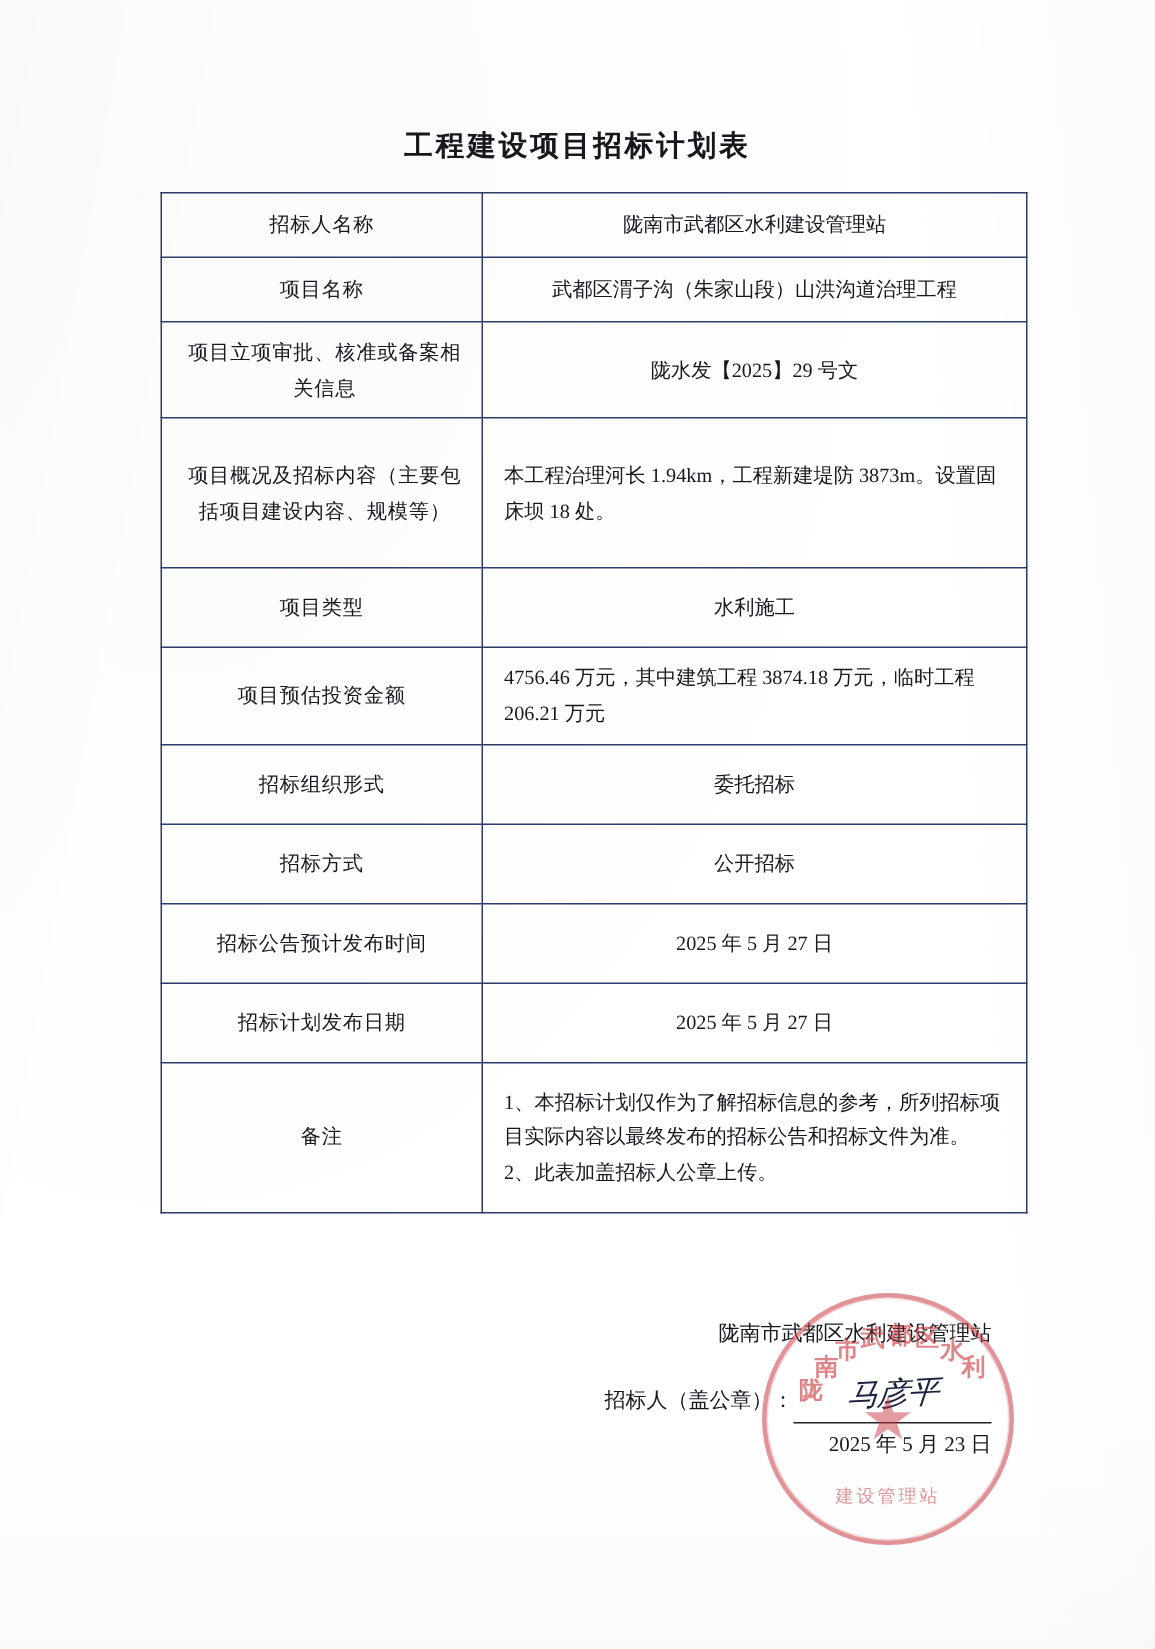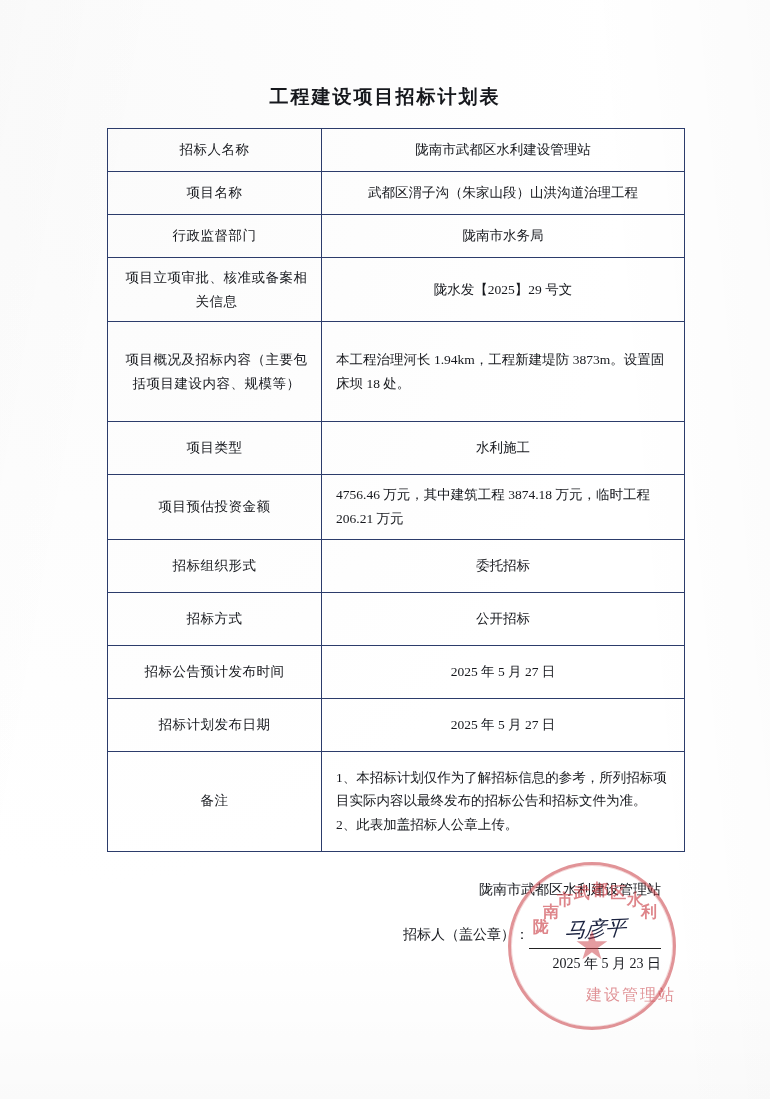--- a/index.html
+++ b/index.html
@@ -161,22 +161,22 @@
     font-weight: bold;
     color: rgba(201, 58, 66, 0.62);
     font-family: "Liberation Serif", "DejaVu Serif", serif;
     transform-origin: 0 0;
   }
   .seal .bottom-text {
     position: absolute;
     left: 0;
     bottom: 24px;
     width: 168px;
-    text-align: right;
-    font-size: 16px;
+    text-align: center;
+    font-size: 12px;
     color: rgba(201, 58, 66, 0.55);
     letter-spacing: 2px;
   }
 </style>
 </head>
 <body>
 
 <div class="page">
   <div class="paper-shade"></div>
 
@@ -184,24 +184,20 @@
 
   <table class="plan">
     <tbody>
       <tr class="row-h1">
         <td class="label">招标人名称</td>
         <td class="value">陇南市武都区水利建设管理站</td>
       </tr>
       <tr class="row-h1">
         <td class="label">项目名称</td>
         <td class="value">武都区渭子沟（朱家山段）山洪沟道治理工程</td>
-      </tr>
-      <tr class="row-h1">
-        <td class="label">行政监督部门</td>
-        <td class="value">陇南市水务局</td>
       </tr>
       <tr class="row-h3">
         <td class="label left">项目立项审批、核准或备案相关信息</td>
         <td class="value">陇水发【2025】29 号文</td>
       </tr>
       <tr class="row-h5">
         <td class="label left">项目概况及招标内容（主要包括项目建设内容、规模等）</td>
         <td class="value just">本工程治理河长 1.94km，工程新建堤防 3873m。设置固床坝 18 处。</td>
       </tr>
       <tr class="row-h2">

